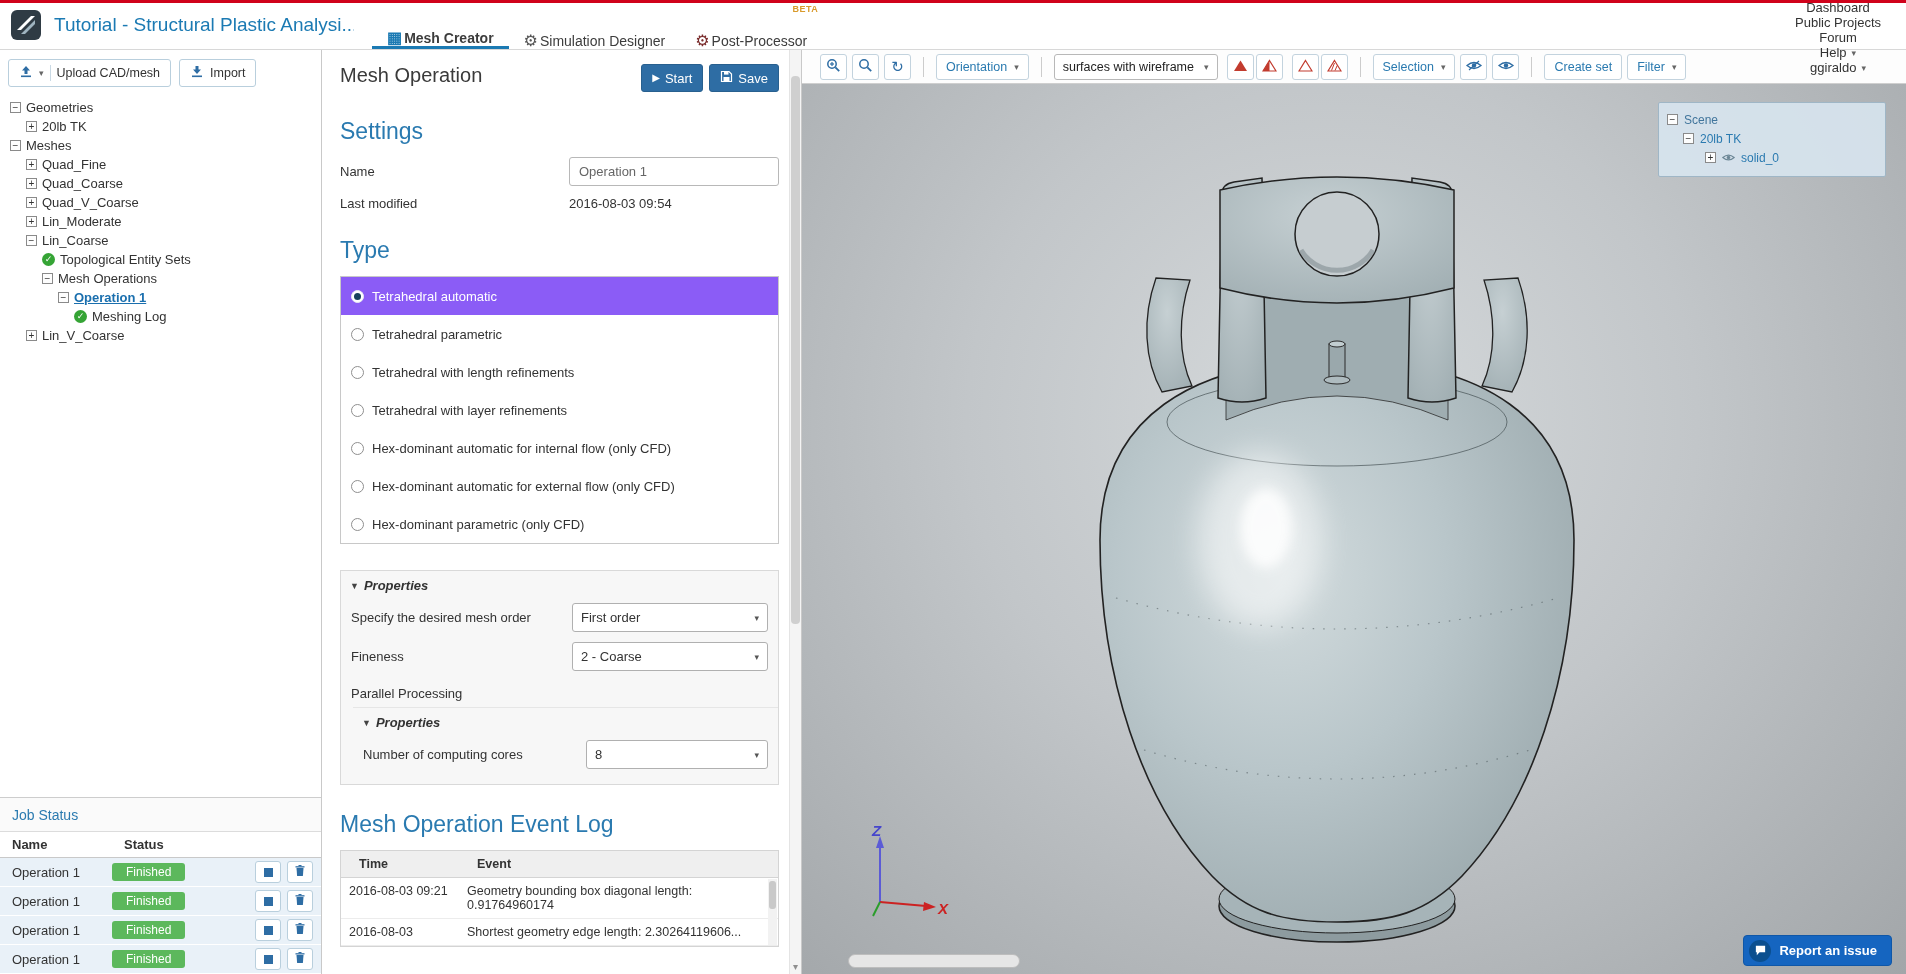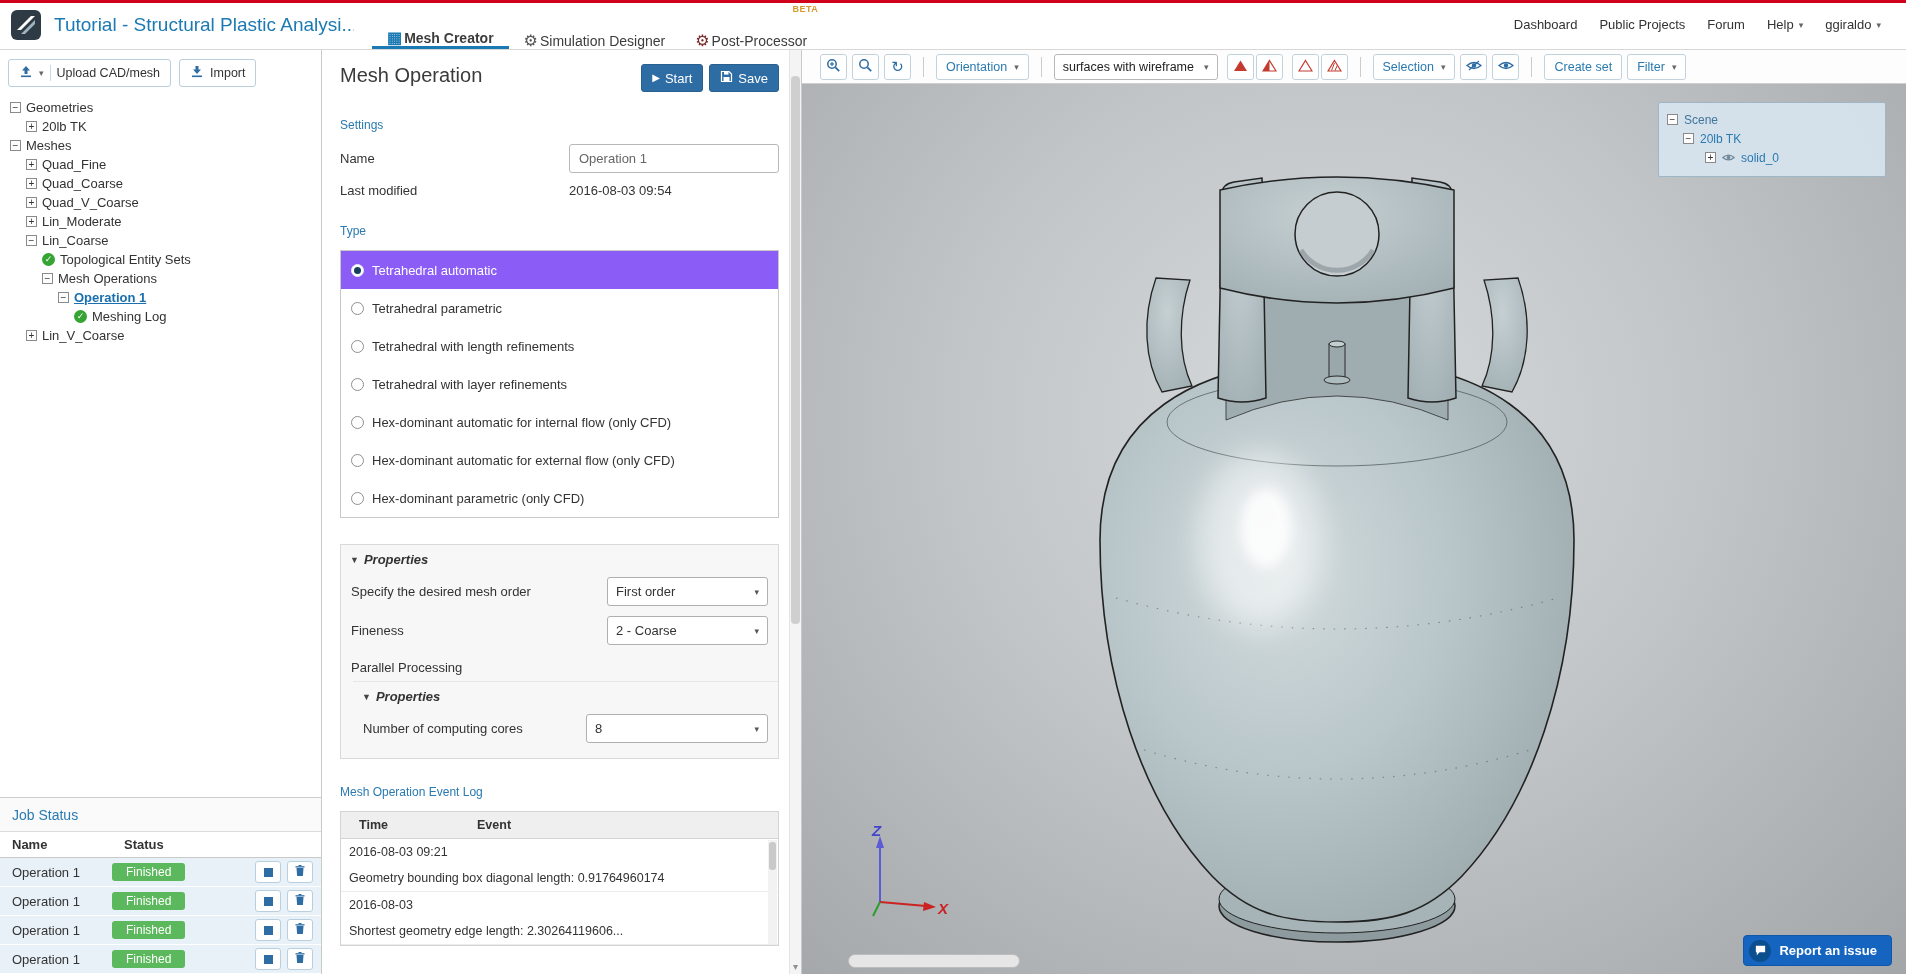--- a/index.html
+++ b/index.html
@@ -14,21 +14,21 @@
   .logo { align-self:center; margin-left:10px; width:32px; height:32px; }
   .proj-title { align-self:center; margin-left:12px; font-size:19px; color:#1b7ab3; white-space:nowrap; width:300px; overflow:hidden; }
   .tabs { display:flex; margin-left:18px; }
   .tab { position:relative; display:flex; align-items:flex-end; gap:2px; padding:0 15px; font-size:14px; color:#3c3c3c; cursor:pointer; }
   .tab.active { border-bottom:3px solid #1b7ab3; font-weight:bold; }
   .tab-icon { font-size:16px; line-height:1; }
   .tab-icon.grid { color:#1b7ab3; }
   .tab-icon.gear { color:#555; }
   .tab-icon.fan  { color:#7a2c2c; }
   .beta { position:absolute; top:4px; right:4px; font-size:9px; font-weight:bold; color:#d99a2b; letter-spacing:.5px; }
-  .nav-right { margin-left:auto; margin-right:14px; display:flex; align-items:center; }
+  .nav-right { margin-left:auto; margin-right:14px; display:flex; align-items:center;flex-direction:column; }
   .nav-right a { padding:0 11px; color:#333; font-size:13px; text-decoration:none; display:inline-flex; align-items:center; gap:5px; cursor:pointer; }
   .caret { font-size:9px; color:#666; }
 
   
   .sidebar { position:absolute; top:50px; left:0; bottom:0; width:322px; background:#fff;
              border-right:1px solid #c9c9c9; display:flex; flex-direction:column; }
   .side-actions { padding:9px 8px; display:flex; gap:8px; }
   .side-btn { display:inline-flex; align-items:center; gap:6px; height:28px; padding:0 10px;
               background:#fff; border:1px solid #b9cfdd; border-radius:3px; font-size:12.5px; color:#333; }
   .btn-div { width:1px; height:16px; background:#c9d9e4; }
@@ -64,21 +64,21 @@
   
   .panel { position:absolute; top:50px; left:322px; bottom:0; width:480px; background:#fff;
            border-right:1px solid #c9c9c9; }
   .panel-inner { position:absolute; inset:0 12px 0 0; overflow:hidden; padding:14px 10px 0 18px; }
   .panel-head { display:flex; align-items:flex-start; justify-content:space-between; }
   .panel-title { font-size:20px; font-weight:400; color:#3a3a3a; }
   .head-btns { display:flex; gap:6px; }
   .btn-primary { background:#2e6da4; border:1px solid #28608f; color:#fff; border-radius:3px;
                  padding:5px 10px; font-size:13px; display:inline-flex; align-items:center; gap:5px; }
   .play-ic { font-size:10px; line-height:1; }
-  .section-h { color:#2a7ab0; font-size:12px; font-weight:400; margin:26px 0 12px; }
+  .section-h { color:#2a7ab0; font-size:23px; font-weight:400; margin:26px 0 12px; }
   .form-row { display:flex; align-items:center; margin:10px 0; }
   .form-label { flex:1; color:#333; }
   .text-input { width:210px; height:29px; border:1px solid #b8b8b8; border-radius:3px;
                 padding:0 9px; color:#666; font-size:13px; font-family:inherit; background:#fff; }
   .form-value { width:210px; color:#333; }
 
   .type-list { border:1px solid #c8c8c8; margin-top:8px; }
   .type-option { display:flex; align-items:center; gap:8px; padding:0 10px; height:38px; cursor:pointer; }
   .type-option.selected { background:#8b5cf6; color:#fff; }
   .radio { width:13px; height:13px; border-radius:50%; border:1px solid #8f8f8f; background:#fff;
@@ -86,31 +86,31 @@
   .type-option.selected .radio { border-color:#e9eef2; }
   .type-option.selected .radio::after { content:""; position:absolute; inset:2px; border-radius:50%; background:#16415c; }
 
   .props { border:1px solid #d9d9d9; background:#f7f7f7; margin-top:26px; }
   .props-head { padding:7px 9px 5px; font-style:italic; font-weight:bold; color:#333;
                 display:flex; align-items:center; gap:5px; }
   .tri-down { font-size:9px; color:#444; }
   .props-row { display:flex; align-items:center; justify-content:space-between; padding:5px 10px; }
   .plain-row { padding:10px 10px 4px; color:#333; }
   .props-inner { margin:2px 0 10px 12px; border-top:1px solid #e6e6e6; }
-  .select { display:flex; align-items:center; justify-content:space-between; width:161px; height:29px;
+  .select { display:flex; align-items:center; justify-content:space-between; width:196px; height:29px;
             background:#fff; border:1px solid #b0b0b0; border-radius:3px; padding:0 8px; color:#333; cursor:pointer; }
   .select .caret { color:#555; }
   .props-inner .select { width:182px; }
 
   .ev-table { border:1px solid #d4d4d4; margin-top:10px; position:relative; }
   .ev-head { display:flex; background:#efefef; border-bottom:1px solid #d4d4d4; font-weight:bold; }
   .ev-head > div { padding:6px 18px; }
   .ev-time { width:118px; flex:none; padding:6px 8px; font-size:12.5px; }
   .ev-event { flex:1; padding:6px 16px 6px 8px; font-size:12.5px; }
-  .ev-row { display:flex; border-bottom:1px solid #ececec;flex-direction:column; }
+  .ev-row { display:flex; border-bottom:1px solid #ececec; }
   .ev-scroll { position:absolute; top:28px; right:1px; bottom:1px; width:9px; background:#f2f2f2; }
   .ev-thumb { position:absolute; top:2px; left:1px; width:7px; height:28px; background:#c9c9c9; border-radius:3px; }
 
   .panel-scroll { position:absolute; top:0; right:0; bottom:0; width:12px; background:#f4f4f4;
                   border-left:1px solid #e4e4e4; }
   .ps-thumb { position:absolute; top:26px; left:1px; width:9px; height:548px; background:#cfcfcf; border-radius:4px; }
   .ps-down { position:absolute; bottom:2px; width:100%; text-align:center; color:#8f8f8f; font-size:10px; cursor:pointer; }
 
   
   .viewport { position:absolute; top:50px; left:802px; right:0; bottom:0; }

